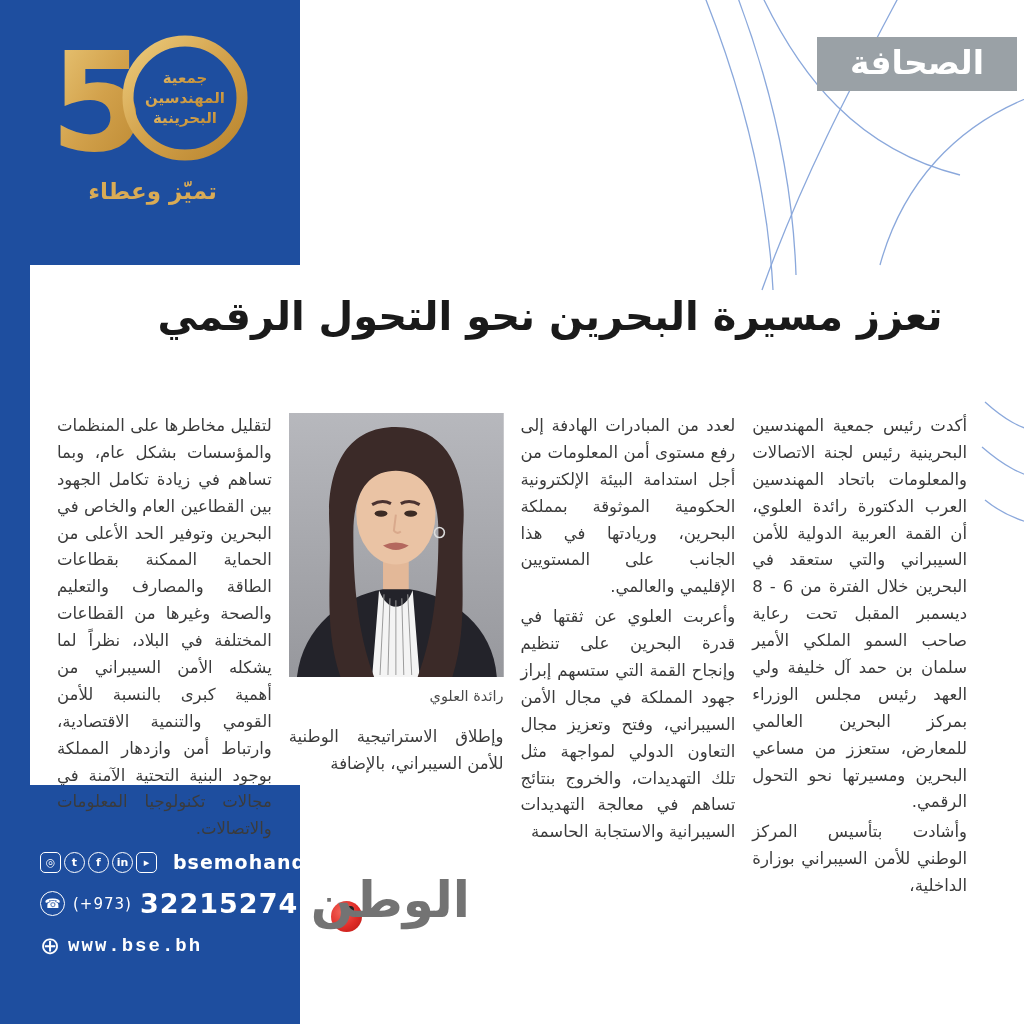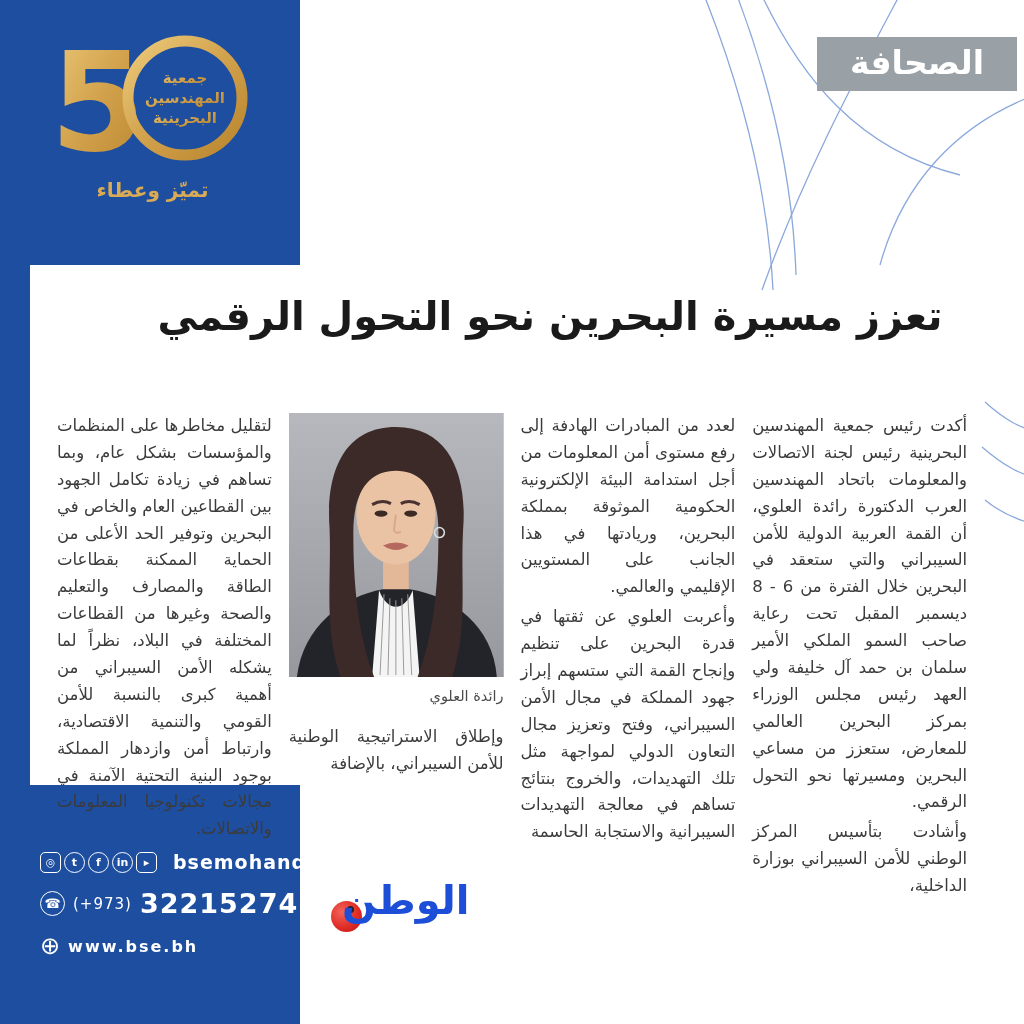--- a/index.html
+++ b/index.html
@@ -10,21 +10,21 @@
   }
   
   .deco{position:absolute;left:0;top:0;width:1024px;height:1024px;pointer-events:none;}
   
   .blue-stripe{position:absolute;left:0;top:0;width:30px;height:1024px;background:#1e4e9f;}
   .blue-top{position:absolute;left:0;top:0;width:300px;height:265px;background:#1e4e9f;}
   .blue-bottom{position:absolute;left:0;top:785px;width:300px;height:239px;background:#1e4e9f;}
   
   .logo50{position:absolute;left:40px;top:28px;width:225px;text-align:center;}
   .logo50 .tagline{
-    margin-top:6px;color:#d9ab55;font-size:20px;font-weight:bold;
+    margin-top:6px;color:#d9ab55;font-size:23px;font-weight:bold;
     letter-spacing:4px;direction:rtl;
   }
   
   .badge{
     position:absolute;left:817px;top:37px;width:200px;height:54px;
     background:#9aa1a6;color:#ffffff;font-size:33px;font-weight:bold;
     text-align:center;line-height:52px;direction:rtl;
   }
   
   .headline{
@@ -54,34 +54,34 @@
     width:19px;height:19px;border:1.6px solid #fff;border-radius:50%;
     font-size:11px;font-weight:bold;line-height:1;flex:0 0 auto;
   }
   .icon-sq{border-radius:5px;}
   .icons-strip{display:flex;gap:3px;align-items:center;}
   .handle{font-size:19px;font-weight:bold;letter-spacing:1px;margin-left:8px;}
   .wa{width:23px;height:23px;font-size:13px;}
   .pcode{font-size:15px;letter-spacing:1px;}
   .pnum{font-size:27px;font-weight:bold;letter-spacing:1px;}
   .globe{font-size:24px;line-height:1;}
-  .url{font-size:16px;font-weight:bold;letter-spacing:2px;}
+  .url{font-size:19px;font-weight:bold;letter-spacing:2px;font-family:Liberation Mono, monospace;}
   
   .watan{position:absolute;left:330px;top:876px;width:140px;height:60px;}
   .watan .ball{
     position:absolute;left:1px;bottom:4px;width:31px;height:31px;border-radius:50%;
     background:radial-gradient(circle at 35% 35%, #f2655a 0%, #e02c27 55%, #b81713 100%);
   }
   .watan .ball-dot{
     position:absolute;left:17px;bottom:23px;width:7px;height:7px;border-radius:50%;
     background:#231f20;
   }
   .watan .wordmark{
-    position:absolute;left:12px;top:-6px;width:140px;direction:rtl;text-align:left;
-    color:#1d4ed8;font-size:40px;font-weight:bold;line-height:60px;
+    position:absolute;left:0;top:-6px;width:140px;direction:rtl;text-align:left;
+    color:#737373;font-size:50px;font-weight:bold;line-height:60px;
   }
 </style>
 </head>
 <body>
 
 <div class="canvas">
 
   <svg class="deco" viewBox="0 0 1024 1024">
     <g fill="none" stroke="#7e9fd8" stroke-width="1.3" opacity="0.9">
       <path d="M700,-15 C745,95 768,195 773,290"></path>

